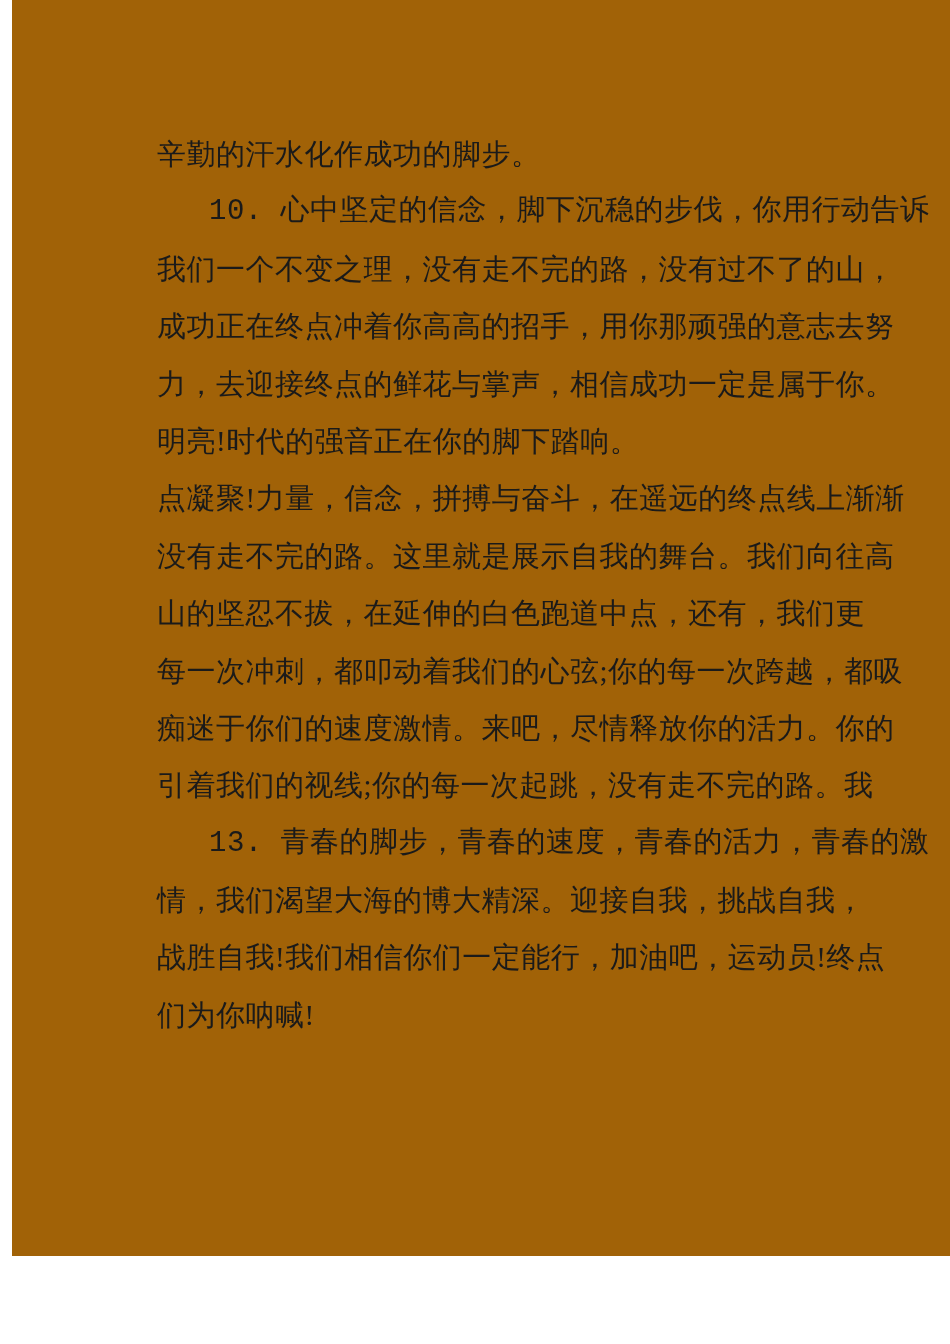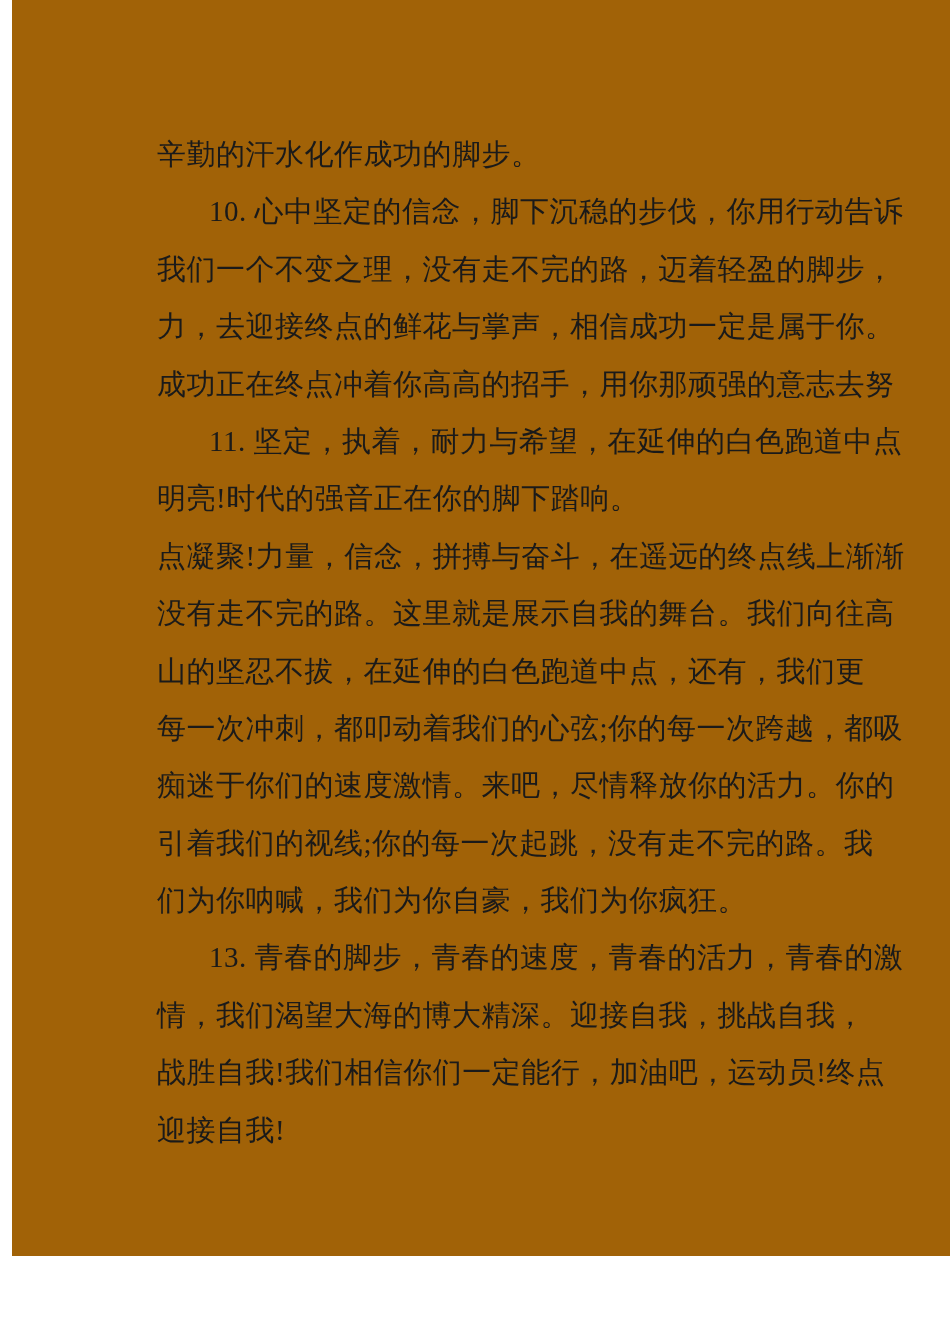--- a/index.html
+++ b/index.html
@@ -31,39 +31,38 @@
     font-size: 29px;
     letter-spacing: 0.5px;
   }
   .line {
     height: 57.4px;
     line-height: 57.4px;
     white-space: nowrap;
   }
   .indent {
     padding-left: 52px;
+    font-family: Liberation Mono, monospace;
   }
 </style>
 </head>
 <body>
 
 <div class="page">
   <div class="text-block">
     <div class="line">辛勤的汗水化作成功的脚步。</div>
     <div class="line indent">10. 心中坚定的信念，脚下沉稳的步伐，你用行动告诉</div>
-    <div class="line">我们一个不变之理，没有走不完的路，迈着轻盈的脚步，</div>
+    <div class="line">我们一个不变之理，没有走不完的路，没有过不了的山，</div>
+    <div class="line">成功正在终点冲着你高高的招手，用你那顽强的意志去努</div>
     <div class="line">力，去迎接终点的鲜花与掌声，相信成功一定是属于你。</div>
-    <div class="line">成功正在终点冲着你高高的招手，用你那顽强的意志去努</div>
-    <div class="line indent">11. 坚定，执着，耐力与希望，在延伸的白色跑道中点</div>
     <div class="line">明亮!时代的强音正在你的脚下踏响。</div>
     <div class="line">点凝聚!力量，信念，拼搏与奋斗，在遥远的终点线上渐渐</div>
     <div class="line">没有走不完的路。这里就是展示自我的舞台。我们向往高</div>
     <div class="line">山的坚忍不拔，在延伸的白色跑道中点，还有，我们更</div>
     <div class="line">每一次冲刺，都叩动着我们的心弦;你的每一次跨越，都吸</div>
     <div class="line">痴迷于你们的速度激情。来吧，尽情释放你的活力。你的</div>
     <div class="line">引着我们的视线;你的每一次起跳，没有走不完的路。我</div>
-    <div class="line">们为你呐喊，我们为你自豪，我们为你疯狂。</div>
     <div class="line indent">13. 青春的脚步，青春的速度，青春的活力，青春的激</div>
     <div class="line">情，我们渴望大海的博大精深。迎接自我，挑战自我，</div>
     <div class="line">战胜自我!我们相信你们一定能行，加油吧，运动员!终点</div>
-    <div class="line">迎接自我!</div>
+    <div class="line">们为你呐喊!</div>
   </div>
 </div>
 
 </body></html>

